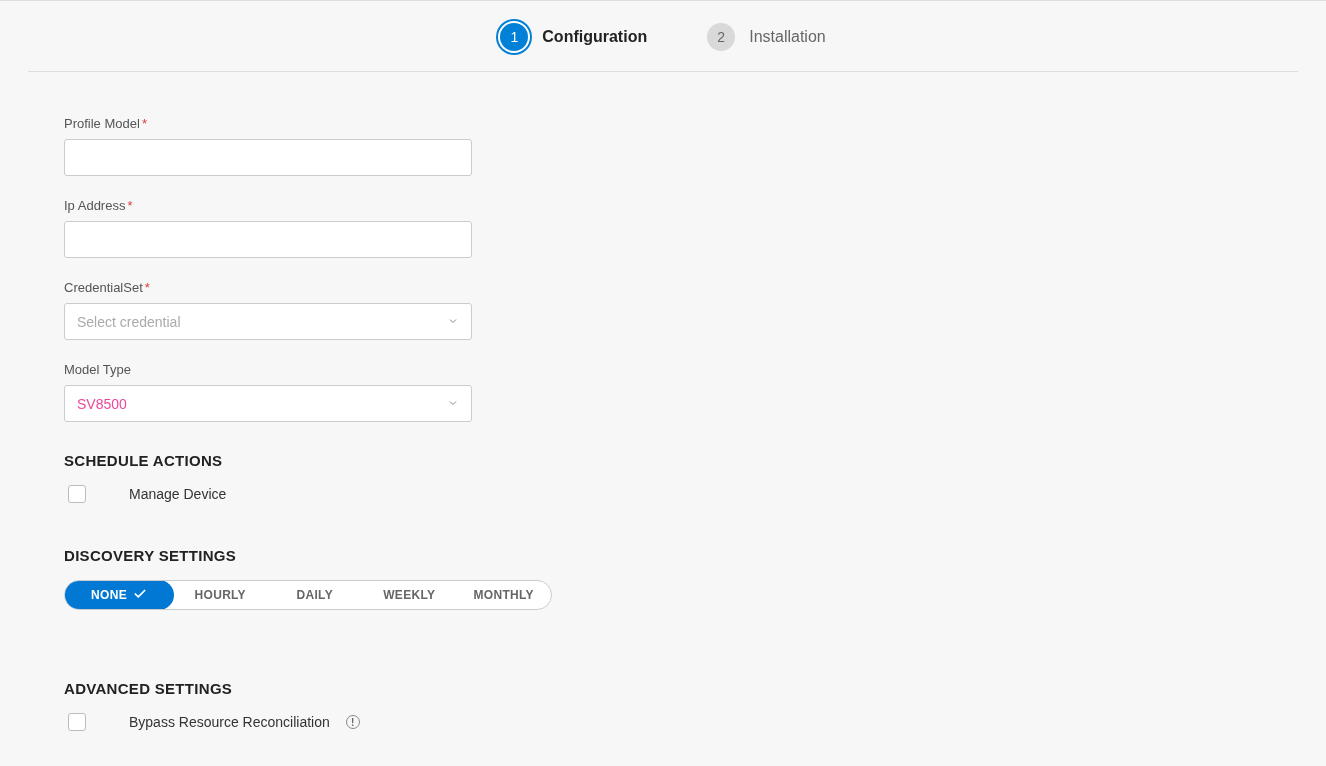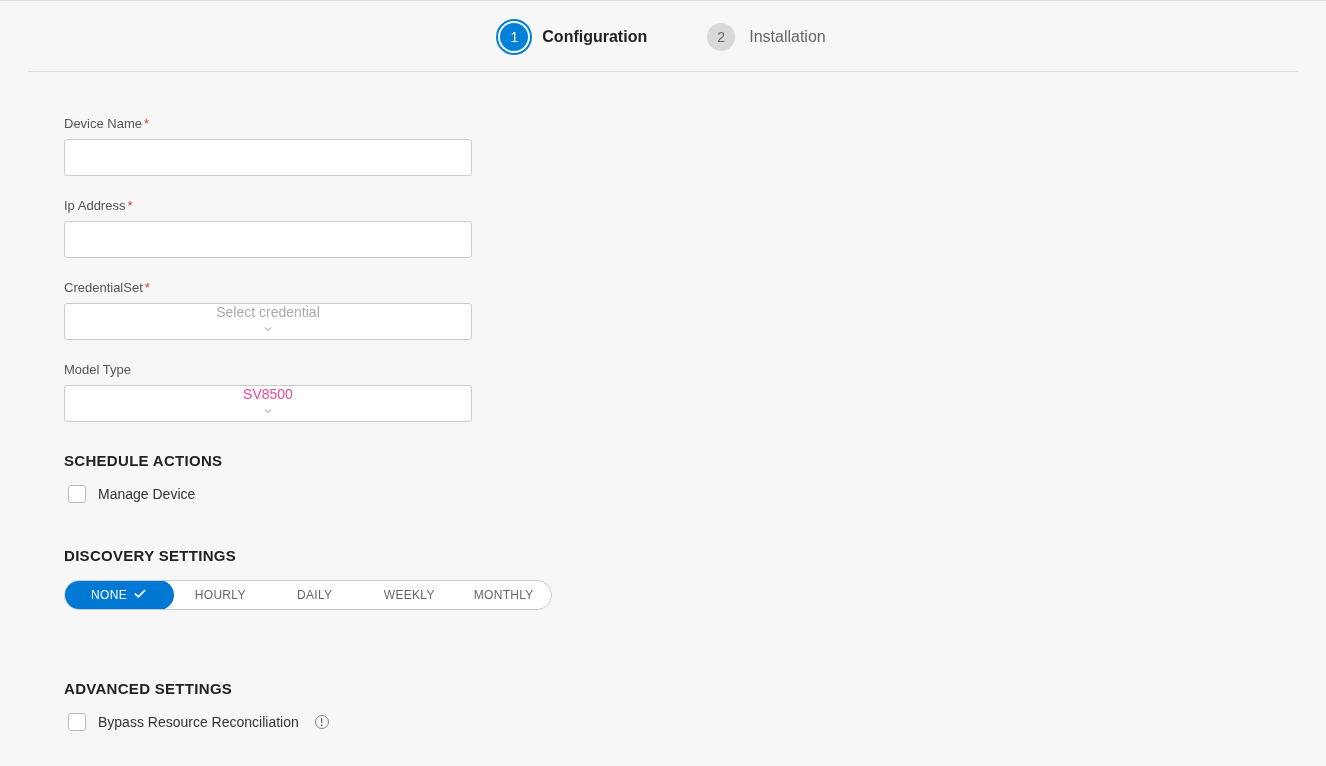--- a/index.html
+++ b/index.html
@@ -93,21 +93,20 @@
     height: 37px;
     padding: 0 12px;
     border: 1px solid #ccc;
     border-radius: 3px;
     background: #fff;
     font-size: 14px;
     display: flex;
     align-items: center;
     justify-content: space-between;
     cursor: pointer;
-    flex-direction: column;
   }
   .select .placeholder {
     color: #aaa;
   }
   .select .value {
     color: #ec4899;
   }
   .chevron {
     color: #888;
     font-size: 16px;
@@ -131,37 +130,38 @@
     width: 18px; height: 18px;
     border: 1px solid #bbb;
     border-radius: 3px;
     background: #fff;
     cursor: pointer;
     flex-shrink: 0;
   }
   .check-label {
     font-size: 14px;
     color: #333;
+    margin-left: 31px;
   }
   
   .schedule-toggle {
     display: flex;
     align-items: center;
     width: 488px;
     height: 30px;
     border: 1px solid #ccc;
     border-radius: 999px;
     overflow: hidden;
     background: #fff;
   }
   .sched-opt {
     flex: 1;
     text-align: right;
     font-size: 12px;
-    font-weight: 400;
+    font-weight: 700;
     letter-spacing: 0.3px;
     color: #666;
     cursor: pointer;
     padding: 0 8px;
     height: 100%;
     display: flex;
     align-items: center;
     justify-content: center;
     gap: 6px;
   }
@@ -203,21 +203,21 @@
     <div class="step step-inactive">
       <div class="step-circle">2</div>
       <div class="step-label">Installation</div>
     </div>
   </div>
 
   <div class="form-body">
 
     <div class="field">
       <label class="field-label">
-        <span>Device Name</span><span class="required">*</span>
+        <span>Profile Model</span><span class="required">*</span>
       </label>
       <input type="text" class="text-input" value="" style="">
     </div>
 
     <div class="field">
       <label class="field-label">
         <span>Ip Address</span><span class="required">*</span>
       </label>
       <input type="text" class="text-input" value="" style="">
     </div>

